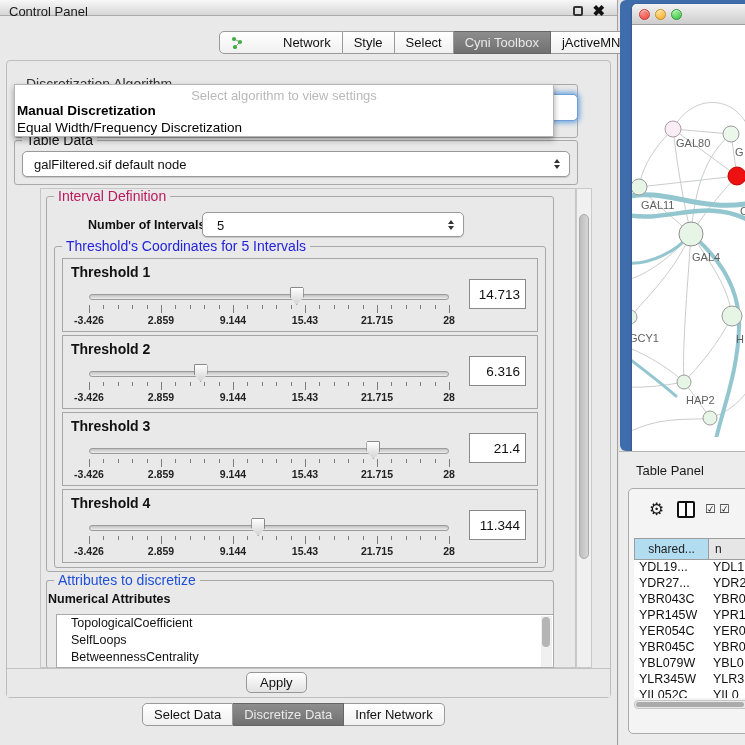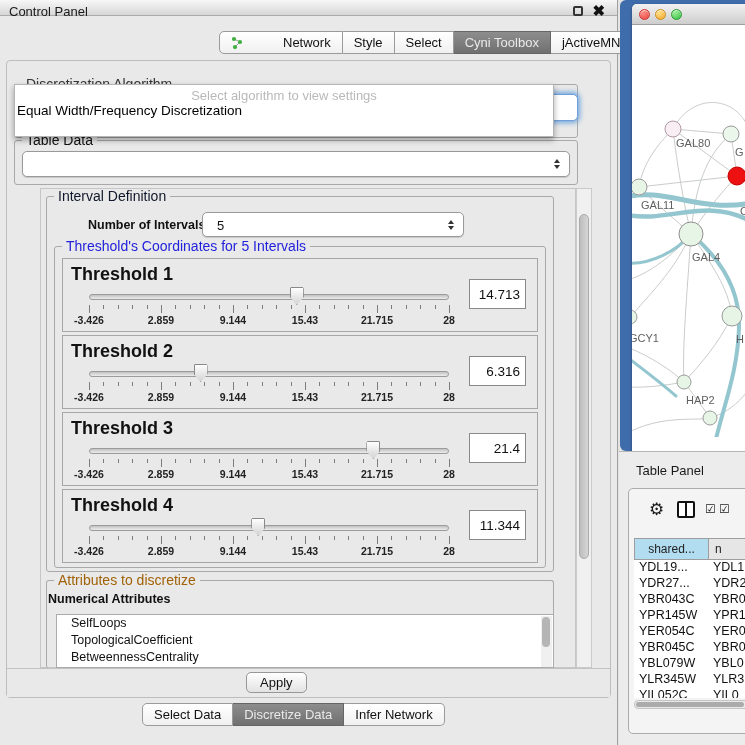--- a/index.html
+++ b/index.html
@@ -49,21 +49,21 @@
   .viewport{position:absolute;left:40px;top:188px;width:536px;height:480px;border:1px solid #c6c6c6;background:#e9e9e9;}
   .vscroll-track{position:absolute;left:576px;top:188px;width:16px;height:480px;background:#f0f0f0;
                  border:1px solid #cacaca;}
   .vscroll-thumb{position:absolute;left:579px;top:214px;width:10px;height:345px;border-radius:5px;
                  background:linear-gradient(90deg,#bdbdbd,#d6d6d6);border:1px solid #aaa;}
 
   .bold-label{position:absolute;font-size:12.5px;font-weight:bold;color:#111;}
 
   
   .thresh-box{position:absolute;left:62px;width:476px;height:74px;border:1px solid #a6a6a6;background:#e9e9e9;}
-  .thresh-label{position:absolute;left:8px;top:5px;font-size:18px;font-weight:bold;}
+  .thresh-label{position:absolute;left:8px;top:5px;font-size:14px;font-weight:bold;}
   .slider{position:absolute;left:0;top:0;width:400px;height:74px;}
   .track{position:absolute;left:26px;top:35px;width:360px;height:6px;border-radius:3px;
          background:linear-gradient(#c2c2c2,#ececec);border:1px solid #9b9b9b;}
   .thumb{position:absolute;top:28px;width:14px;height:18px;
          background:linear-gradient(#fefefe,#d4d4d4);border:1px solid #898989;
          clip-path:polygon(8% 0,92% 0,100% 10%,100% 55%,50% 100%,0 55%,0 10%);}
   .ticks{position:absolute;left:26px;top:46px;width:360px;height:9px;}
   .tick{position:absolute;top:0;width:1px;height:4px;background:#7d7d7d;}
   .tick.major{height:8px;}
   .tick-labels{position:absolute;left:26px;top:55px;width:360px;height:12px;}
@@ -155,39 +155,41 @@
     <div class="outer-panel"></div>
 
     <div class="fieldset" style="left:14px;top:84px;width:564px;height:54px;">
       <span class="legend" style="color:#333;">Discretization Algorithm</span>
     </div>
 
     <div class="combo focused" style="left:22px;top:94px;width:556px;height:27px;z-index:5;"></div>
 
     <div id="algo-popup">
       <span class="ph">Select algorithm to view settings</span>
+      <span class="opt bold">Manual Discretization</span>
       <span class="opt">Equal Width/Frequency Discretization</span>
     </div>
 
     <div class="fieldset" style="left:14px;top:140px;width:564px;height:45px;">
       <span class="legend">Table Data</span>
     </div>
     <div class="combo" style="left:22px;top:151px;width:548px;height:26px;">
+      <span class="cval">galFiltered.sif default node</span>
       <span class="spin">
           <i class="up"></i>
           <i class="dn"></i>
         </span>
     </div>
 
     <div class="viewport"></div>
     <div class="vscroll-track"></div>
     <div class="vscroll-thumb"></div>
 
     <div class="fieldset" style="left:46px;top:196px;width:508px;height:376px;">
-      <span class="legend" style="color:#0f172a;">Interval Definition</span>
+      <span class="legend" style="color:#be185d;">Interval Definition</span>
     </div>
     <span class="bold-label" style="left:88px;top:218px;">Number of Intervals</span>
     <div class="combo" style="left:202px;top:212px;width:262px;height:25px;">
       <span class="cval" style="left:14px;">5</span>
       <span class="spin">
           <i class="up"></i>
           <i class="dn"></i>
         </span>
     </div>
 
@@ -369,27 +371,27 @@
             <span style="left: 40%;">9.144</span>
             <span style="left: 60%;">15.43</span>
             <span style="left: 80%;">21.715</span>
             <span style="left: 100%;">28</span>
           </div>
       </div>
       <input class="thresh-value" value="11.344" style="">
     </div>
 
     <div class="fieldset" style="left:46px;top:580px;width:508px;height:88px;border-bottom:none;">
-      <span class="legend" style="color:#a16207;">Attributes to discretize</span>
+      <span class="legend" style="color:#1d4ed8;">Attributes to discretize</span>
     </div>
     <span class="bold-label" style="left:48px;top:592px;">Numerical Attributes</span>
     <div class="attr-list">
       <div id="attr-items">
+          <div class="attr-item">TopologicalCoefficient</div>
           <div class="attr-item">SelfLoops</div>
-          <div class="attr-item">TopologicalCoefficient</div>
           <div class="attr-item">BetweennessCentrality</div>
         </div>
       <div class="attr-scroll">
           <div class="attr-thumb"></div>
         </div>
     </div>
 
     <div class="apply-bar">
       <button class="apply-btn">Apply</button>
     </div>

